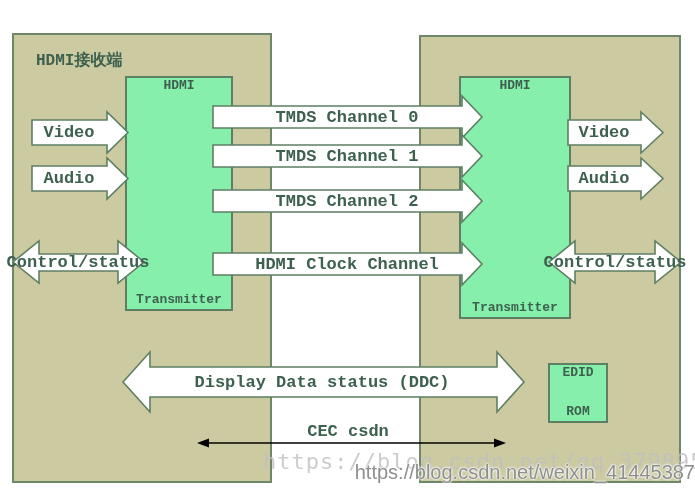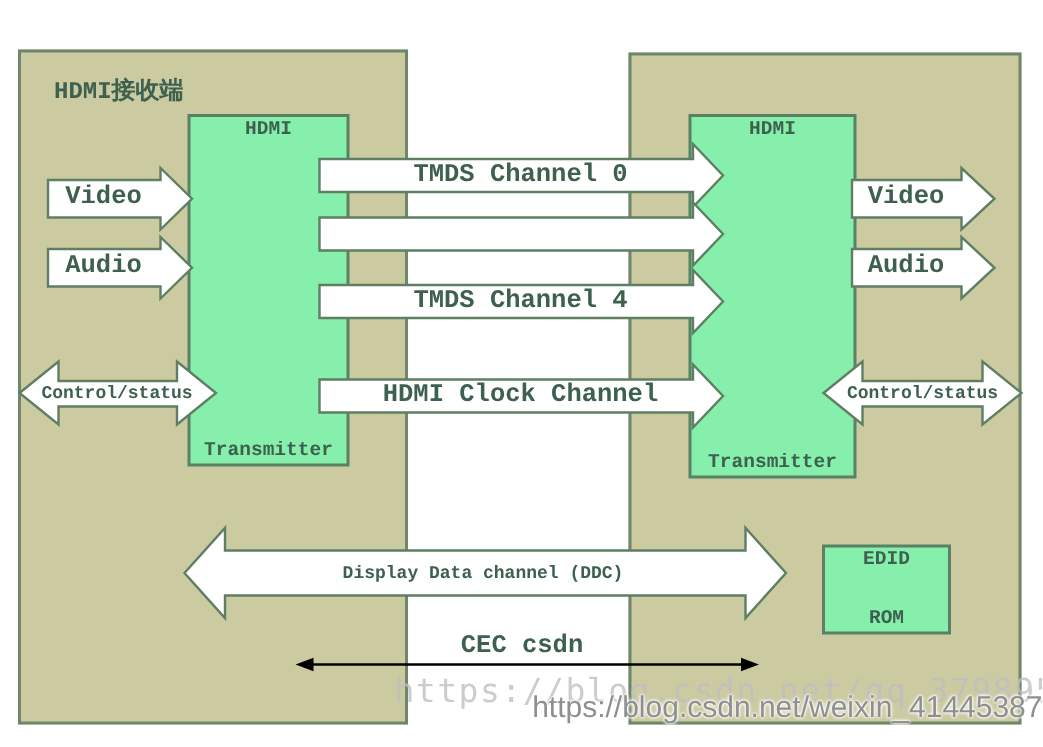--- a/index.html
+++ b/index.html
@@ -30,30 +30,30 @@
   .title-left{left:36px;top:50px;}
   .title-right{right:24px;top:52px;}
   .wbox{
     position:absolute;background:#86efac;border:2px solid var(--shape-border);
     box-sizing:border-box;z-index:3;display:flex;flex-direction:column;
     align-items:center;justify-content:space-between;
     color:var(--label-text);font-size:13px;font-weight:bold;line-height:1.3;gap:12px;
   }
   .box-left{left:125px;top:76px;width:108px;height:235px;}
   .box-right{left:459px;top:76px;width:112px;height:243px;}
-  .box-edid{left:548px;top:363px;width:86px;height:60px;}
+  .box-edid{left:548px;top:363px;width:60px;height:60px;}
   svg.arrows{position:absolute;left:0;top:0;z-index:4;pointer-events:none;}
   .shape{fill:#ffffff;stroke:var(--shape-border);stroke-width:1.6;stroke-linejoin:miter;}
   .cecline{stroke:var(--cec-line);stroke-width:1.6;}
   .cechead{fill:var(--cec-line);stroke:none;}
   .lbl{
     position:absolute;z-index:5;transform:translate(-50%,-50%);
     color:var(--label-text);font-size:17px;font-weight:bold;white-space:nowrap;
   }
-  .lbl-sm{font-size:12px;}
+  .lbl-sm{font-size:17px;}
   .wm-primary{
     position:absolute;z-index:6;left:263px;top:449px;white-space:nowrap;
     font-family:"DejaVu Sans Mono","Liberation Mono",monospace;
     font-size:22px;letter-spacing:1px;color:var(--watermark-primary);opacity:.8;
   }
   .wm-secondary{
     position:absolute;z-index:7;right:0px;top:461px;white-space:nowrap;
     font-family:"Liberation Sans","DejaVu Sans",sans-serif;
     font-size:20px;color:var(--watermark-secondary);
     text-shadow:0 0 2px #ffffff,0 0 2px #ffffff,0 0 3px #ffffff;
@@ -99,21 +99,22 @@
     <polygon class="cechead" points="506,443 494,438.5 494,447.5"></polygon>
   </svg>
 
   <div class="lbl" style="left:69px;top:132px">Video</div>
   <div class="lbl" style="left:69px;top:178px">Audio</div>
   <div class="lbl" style="left:604px;top:132px">Video</div>
   <div class="lbl" style="left:604px;top:178px">Audio</div>
   <div class="lbl lbl-sm" style="left:78px;top:262px">Control/status</div>
   <div class="lbl lbl-sm" style="left:615px;top:262px">Control/status</div>
   <div class="lbl" style="left:347px;top:117px">TMDS Channel 0</div>
-  <div class="lbl" style="left:347px;top:201px">TMDS Channel 4</div>
+  <div class="lbl" style="left:347px;top:156px">TMDS Channel 1</div>
+  <div class="lbl" style="left:347px;top:201px">TMDS Channel 2</div>
   <div class="lbl" style="left:347px;top:264px">HDMI Clock Channel</div>
-  <div class="lbl lbl-sm" style="left:322px;top:382px">Display Data channel (DDC)</div>
+  <div class="lbl lbl-sm" style="left:322px;top:382px">Display Data status (DDC)</div>
   <div class="lbl" style="left:348px;top:431px">CEC csdn</div>
 
   <div class="wm-primary">https://blog.csdn.net/qq_37989552</div>
   <div class="wm-secondary">https://blog.csdn.net/weixin_41445387</div>
 
 </div>
 
 </body></html>

